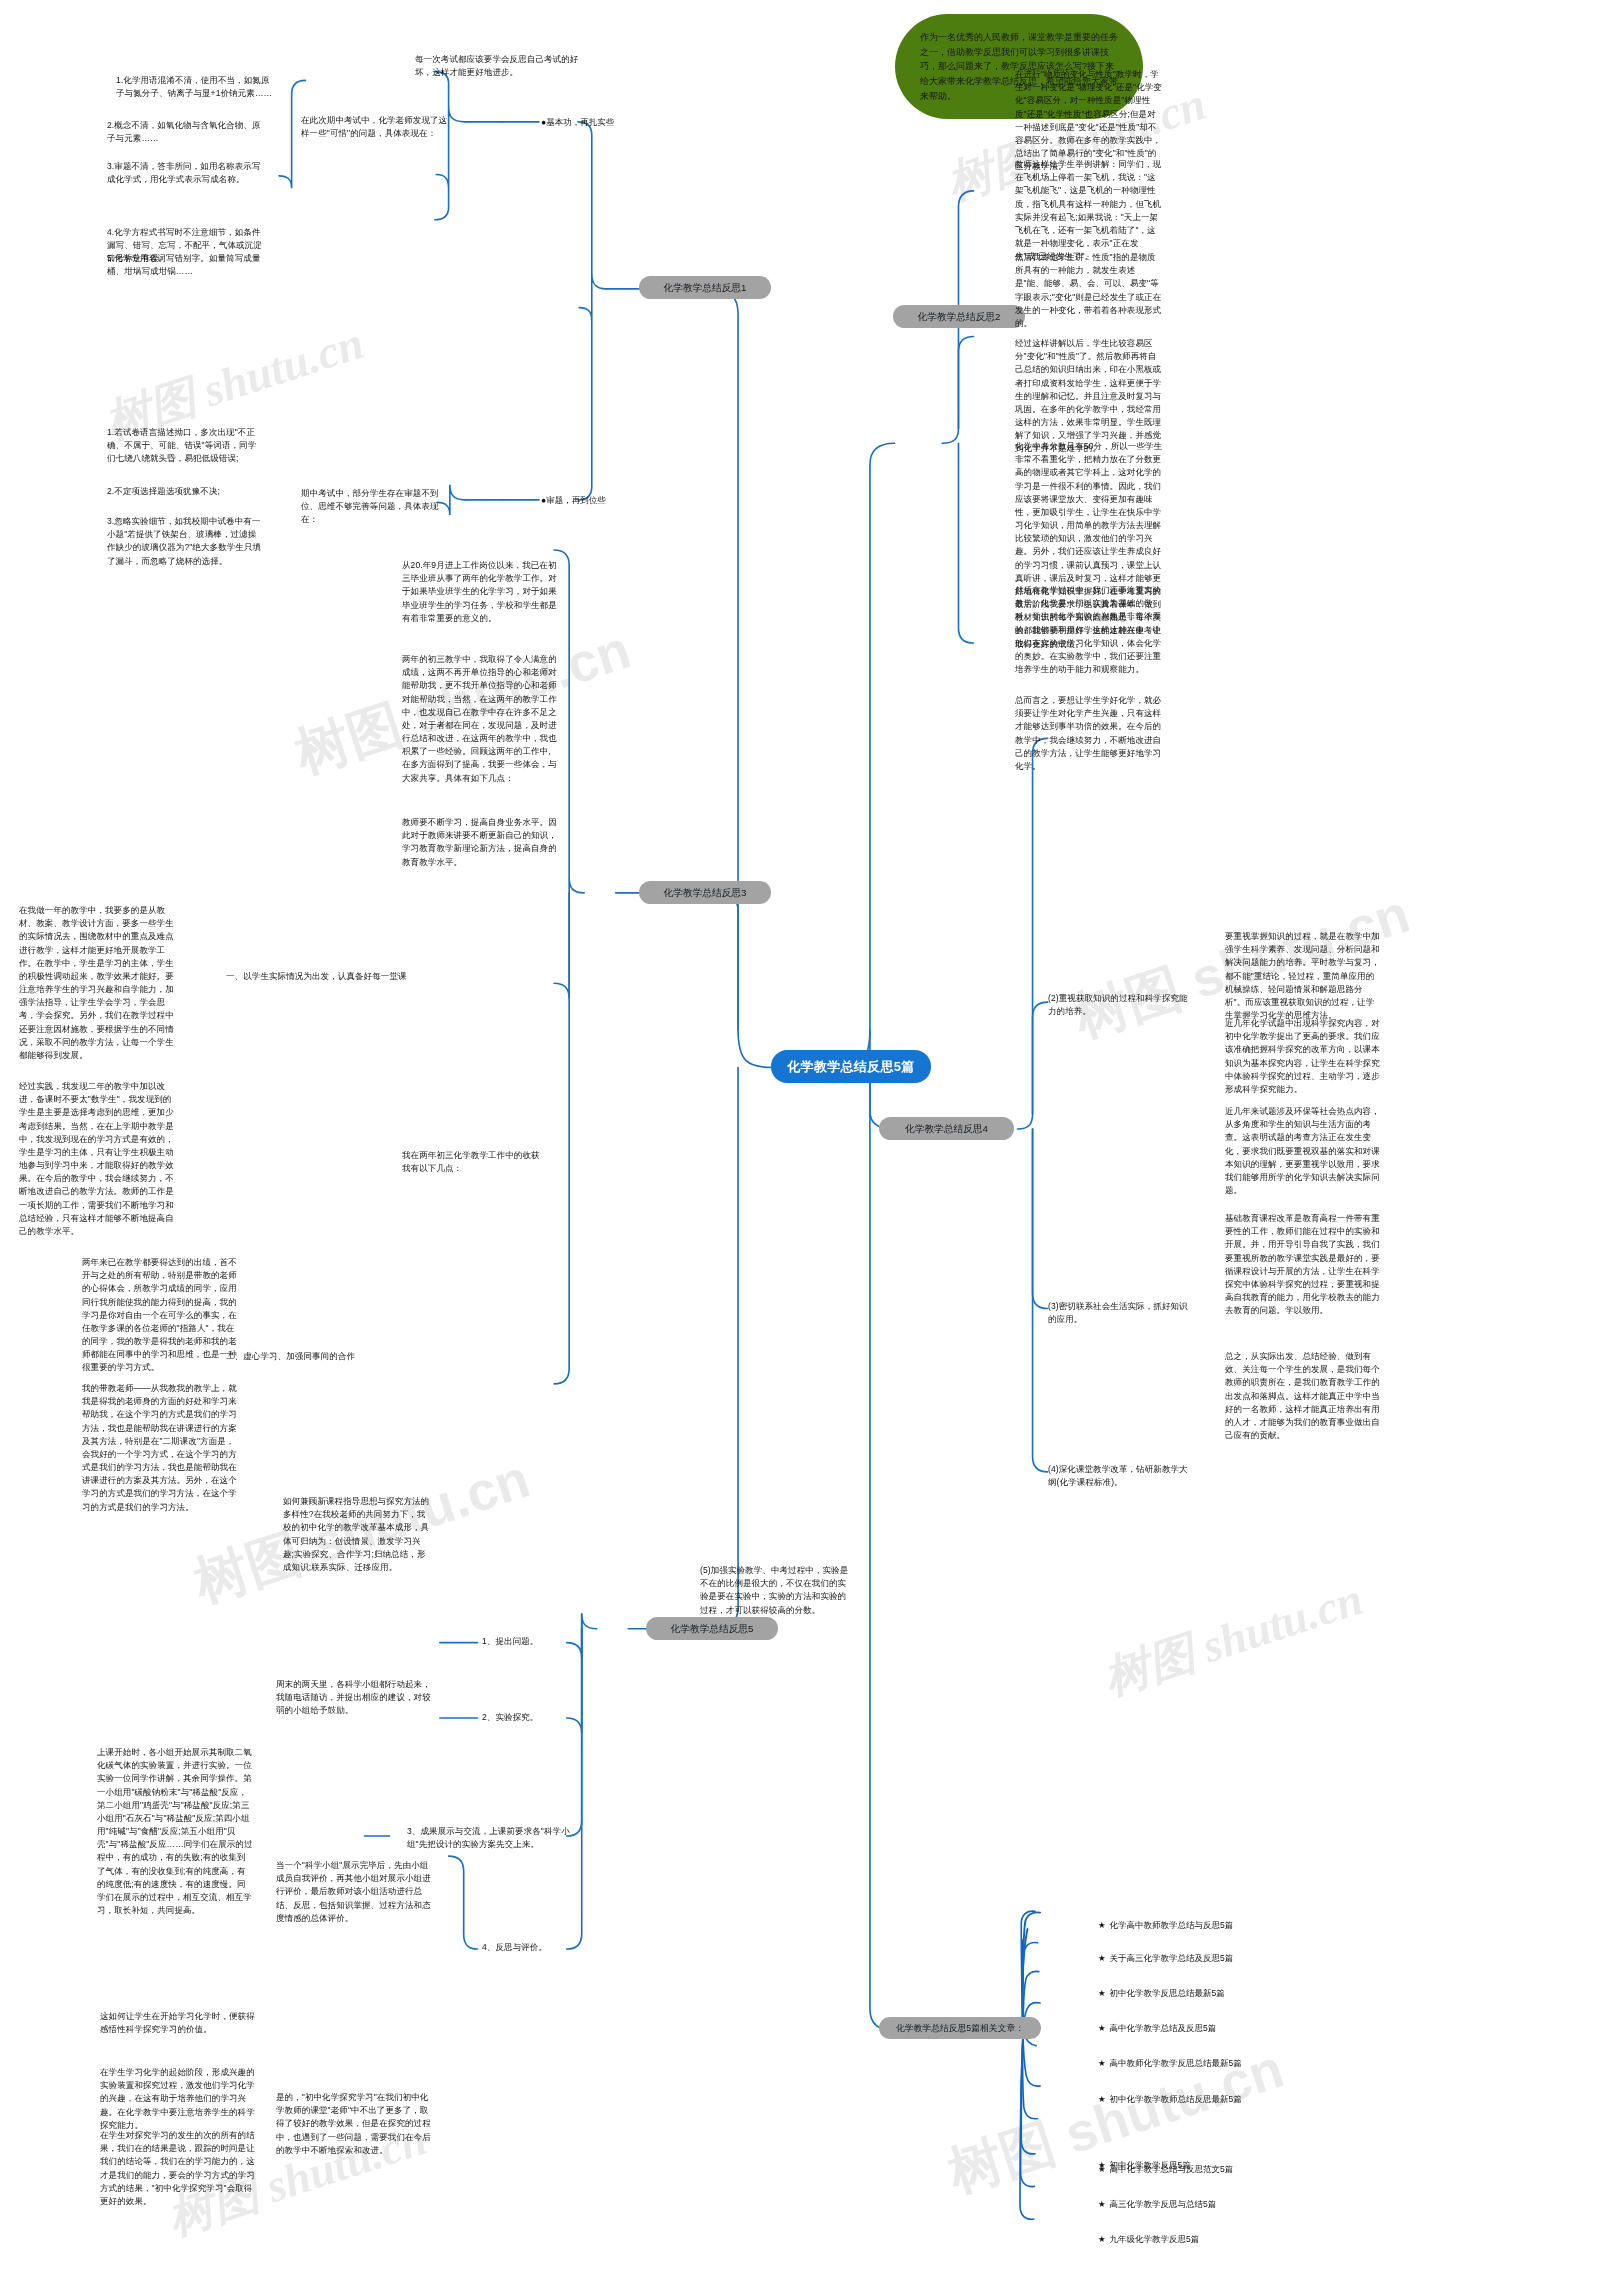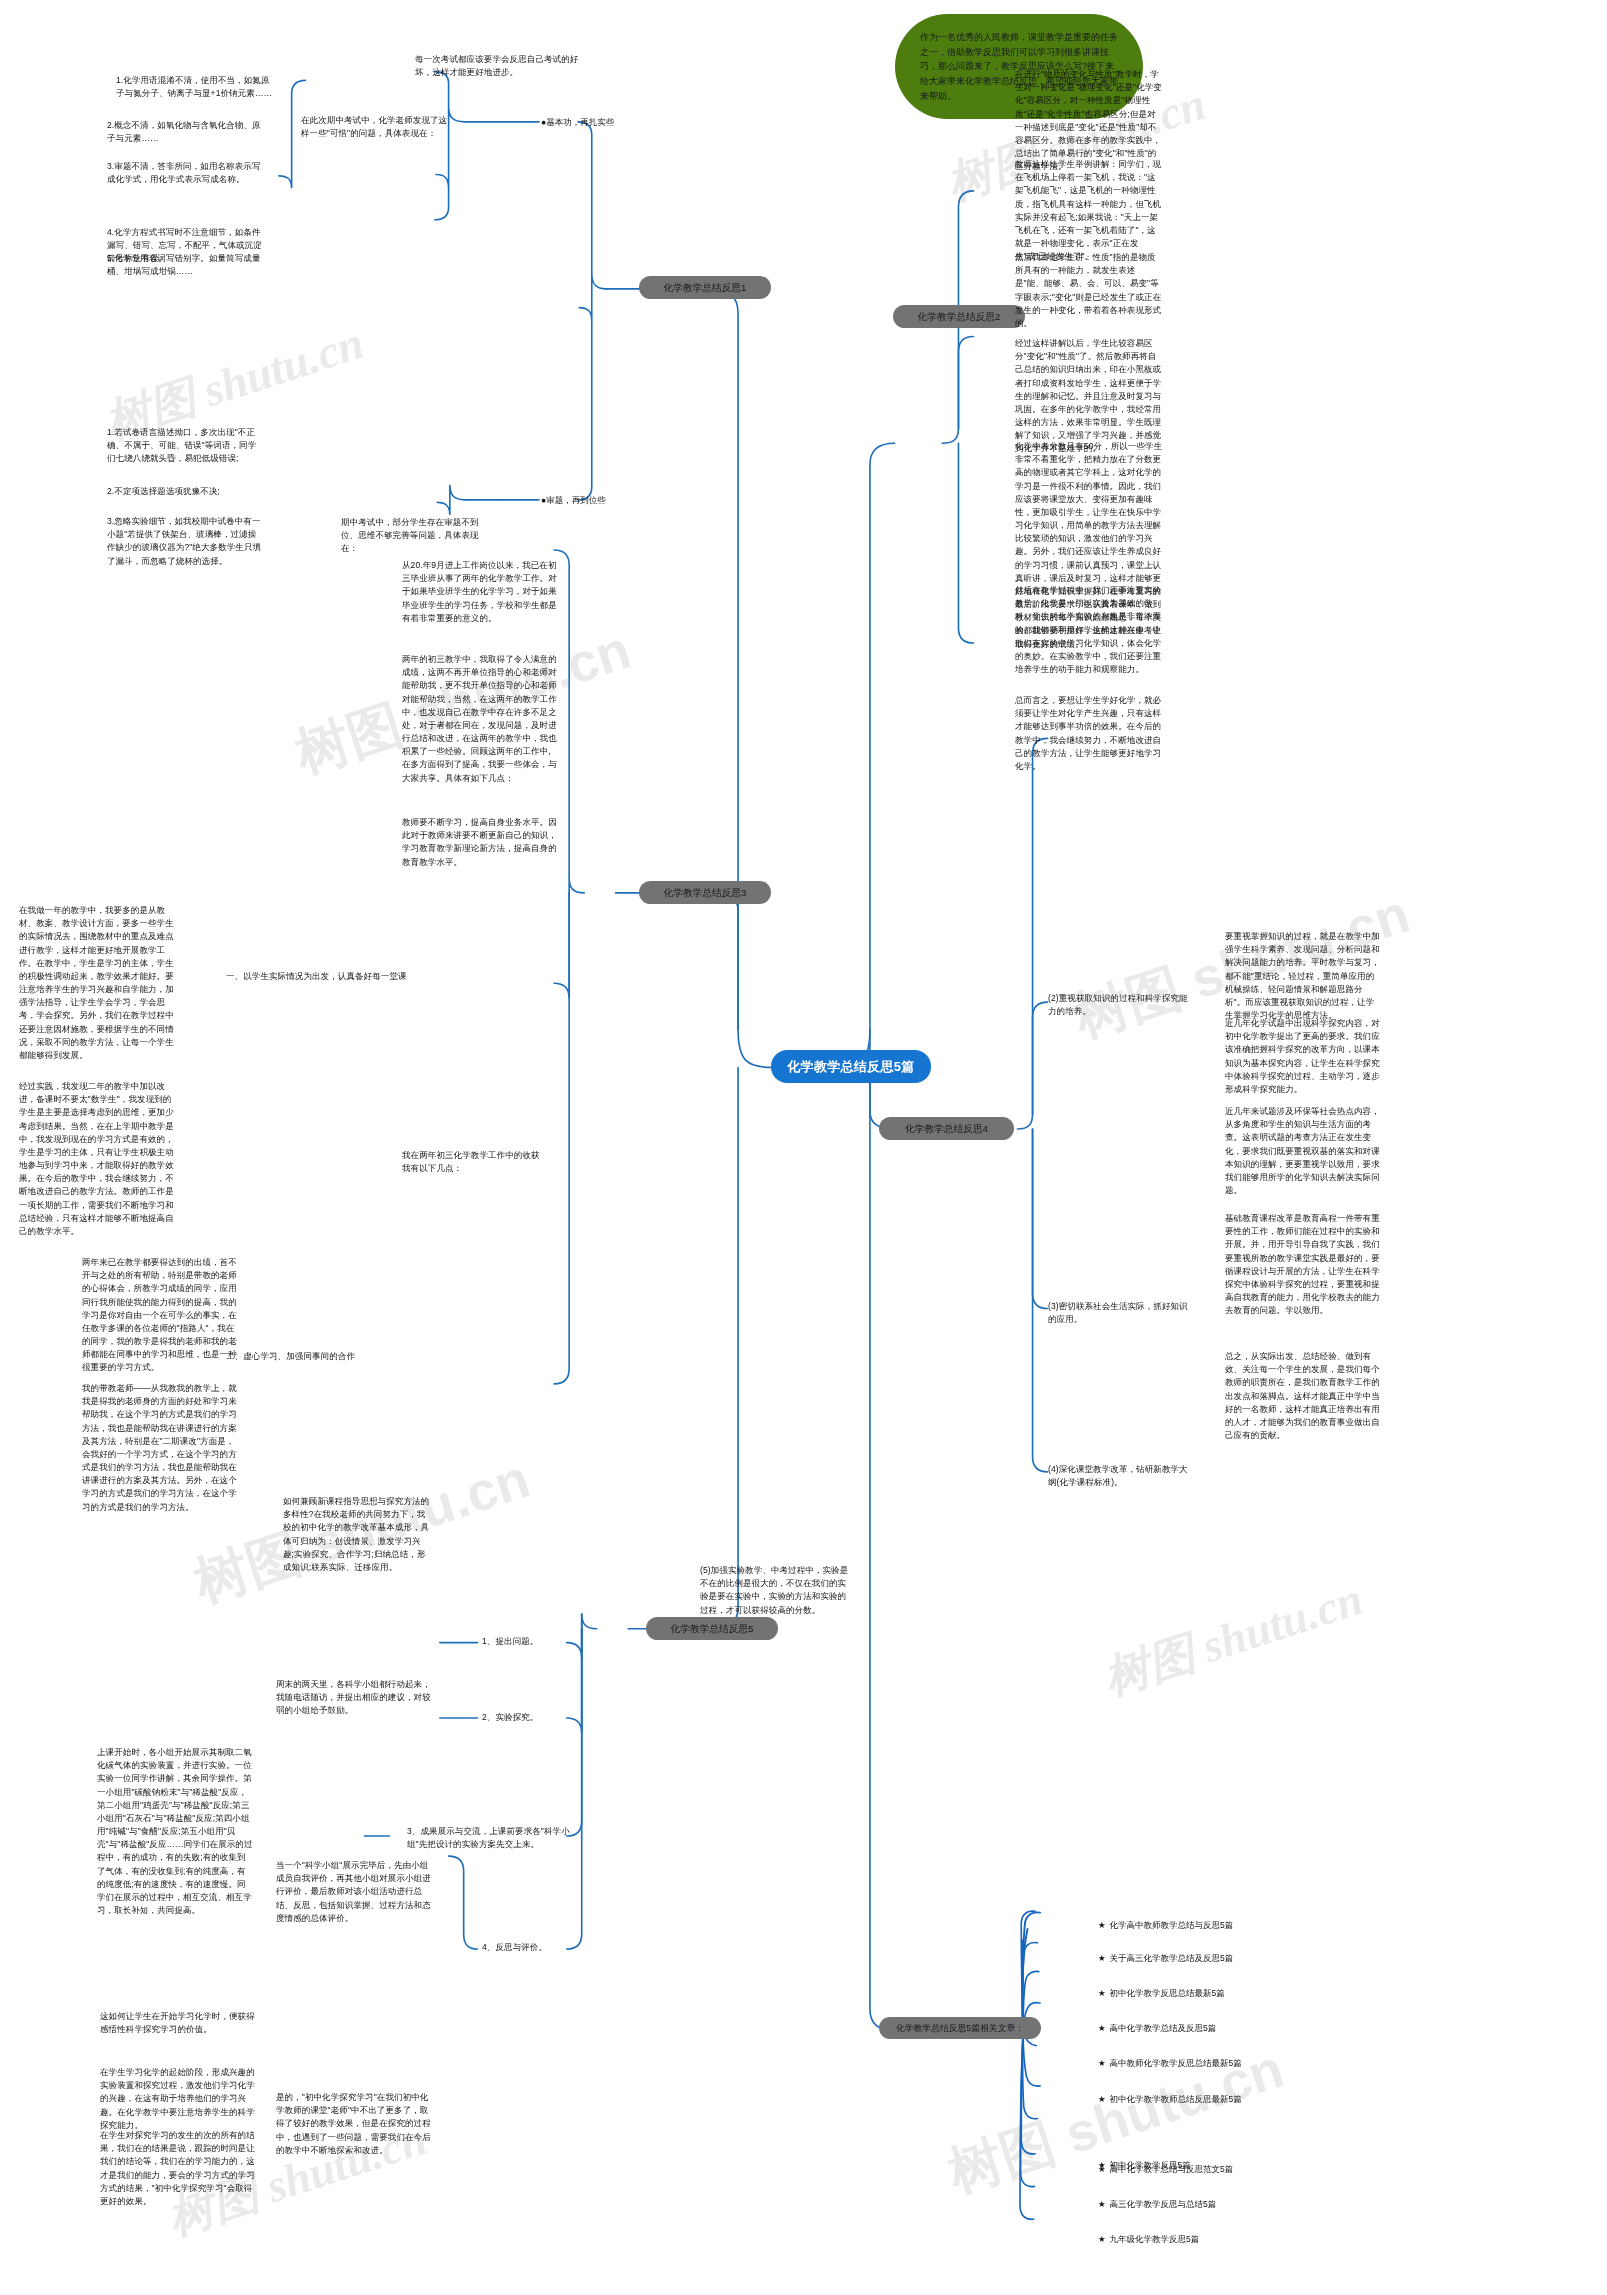--- a/index.html
+++ b/index.html
@@ -11,21 +11,21 @@
   #canvas{position:absolute;inset:0;width:1608px;height:2295px;}
   svg#wires{position:absolute;left:0;top:0;width:1608px;height:2295px;pointer-events:none;}
   .txt{
     position:absolute;box-sizing:border-box;
     font-size:8.5px;line-height:1.55;color:#111;
     white-space:pre-wrap;word-break:break-all;
     letter-spacing:0.1px;
   }
   .pill{
     position:absolute;box-sizing:border-box;
-    background:#737373;color:#14181d;border-radius:14px;
+    background:#a3a3a3;color:#14181d;border-radius:14px;
     font-size:9.7px;line-height:1.2;
     display:flex;align-items:center;justify-content:center;
     padding:5.7px 10px;text-align:left;
   }
   .root{
     position:absolute;box-sizing:border-box;
     background:#1675d1;color:#ffffff;border-radius:16.3px;
     font-size:13px;font-weight:600;
     display:flex;align-items:center;justify-content:center;
     padding:7.5px 16.3px;letter-spacing:0.3px;
@@ -158,21 +158,21 @@
   <div class="bullet" style="left:541px;top:116px;width:100px;">●<span>基本功，再扎实些</span></div>
   <div class="txt" style="left:301px;top:114px;width:151px;">在此次期中考试中，化学老师发现了这样一些"可惜"的问题，具体表现在：</div>
 
   <div class="txt" style="left:107px;top:74px;width:157px;margin-left:9px;">1.化学用语混淆不清，使用不当，如氮原子与氮分子、钠离子与显+1价钠元素……</div>
   <div class="txt" style="left:107px;top:119px;width:157px;">2.概念不清，如氧化物与含氧化合物、原子与元素……</div>
   <div class="txt" style="left:107px;top:160px;width:157px;">3.审题不清，答非所问，如用名称表示写成化学式，用化学式表示写成名称。</div>
   <div class="txt" style="left:107px;top:202px;width:157px;margin-top:24px;">4.化学方程式书写时不注意细节，如条件漏写、错写、忘写，不配平，气体或沉淀箭号标注有误。</div>
   <div class="txt" style="left:107px;top:252px;width:157px;">5.化学专用名词写错别字。如量筒写成量桶、坩埚写成坩锅……</div>
 
   <div class="bullet" style="left:541px;top:494px;width:100px;">●<span>审题，再到位些</span></div>
-  <div class="txt" style="left:301px;top:516px;width:151px;margin-left:40px;">期中考试中，部分学生存在审题不到位、思维不够完善等问题，具体表现在：</div>
+  <div class="txt" style="left:301px;top:487px;width:151px;">期中考试中，部分学生存在审题不到位、思维不够完善等问题，具体表现在：</div>
 
   <div class="txt" style="left:107px;top:426px;width:157px;">1.若试卷语言描述拗口，多次出现"不正确、不属于、可能、错误"等词语，同学们七绕八绕就头昏，易犯低级错误;</div>
   <div class="txt" style="left:107px;top:485px;width:157px;">2.不定项选择题选项犹豫不决;</div>
   <div class="txt" style="left:107px;top:515px;width:157px;">3.忽略实验细节，如我校期中试卷中有一小题"若提供了铁架台、玻璃棒，过滤操作缺少的玻璃仪器为?"绝大多数学生只填了漏斗，而忽略了烧杯的选择。</div>
 
   <div class="pill" style="left:893px;top:305px;width:132px;">化学教学总结反思2</div>
 
   <div class="txt" style="left:1015px;top:68px;width:148px;">在进行"物质的变化与性质"教学时，学生对一种变化是"物理变化"还是"化学变化"容易区分，对一种性质是"物理性质"还是"化学性质"也容易区分;但是对一种描述到底是"变化"还是"性质"却不容易区分。教师在多年的教学实践中，总结出了简单易行的"变化"和"性质"的区分教学法。</div>
   <div class="txt" style="left:1015px;top:158px;width:148px;">教师这样给学生举例讲解：同学们，现在飞机场上停着一架飞机，我说："这架飞机能飞"，这是飞机的一种物理性质，指飞机具有这样一种能力，但飞机实际并没有起飞;如果我说："天上一架飞机在飞，还有一架飞机着陆了"，这就是一种物理变化，表示"正在发生"或"已经发生了"。</div>
   <div class="txt" style="left:1015px;top:251px;width:148px;">然后我将他学生讲：性质"指的是物质所具有的一种能力，就发生表述是"能、能够、易、会、可以、易变"等字眼表示;"变化"则是已经发生了或正在发生的一种变化，带着着各种表现形式的。</div>

